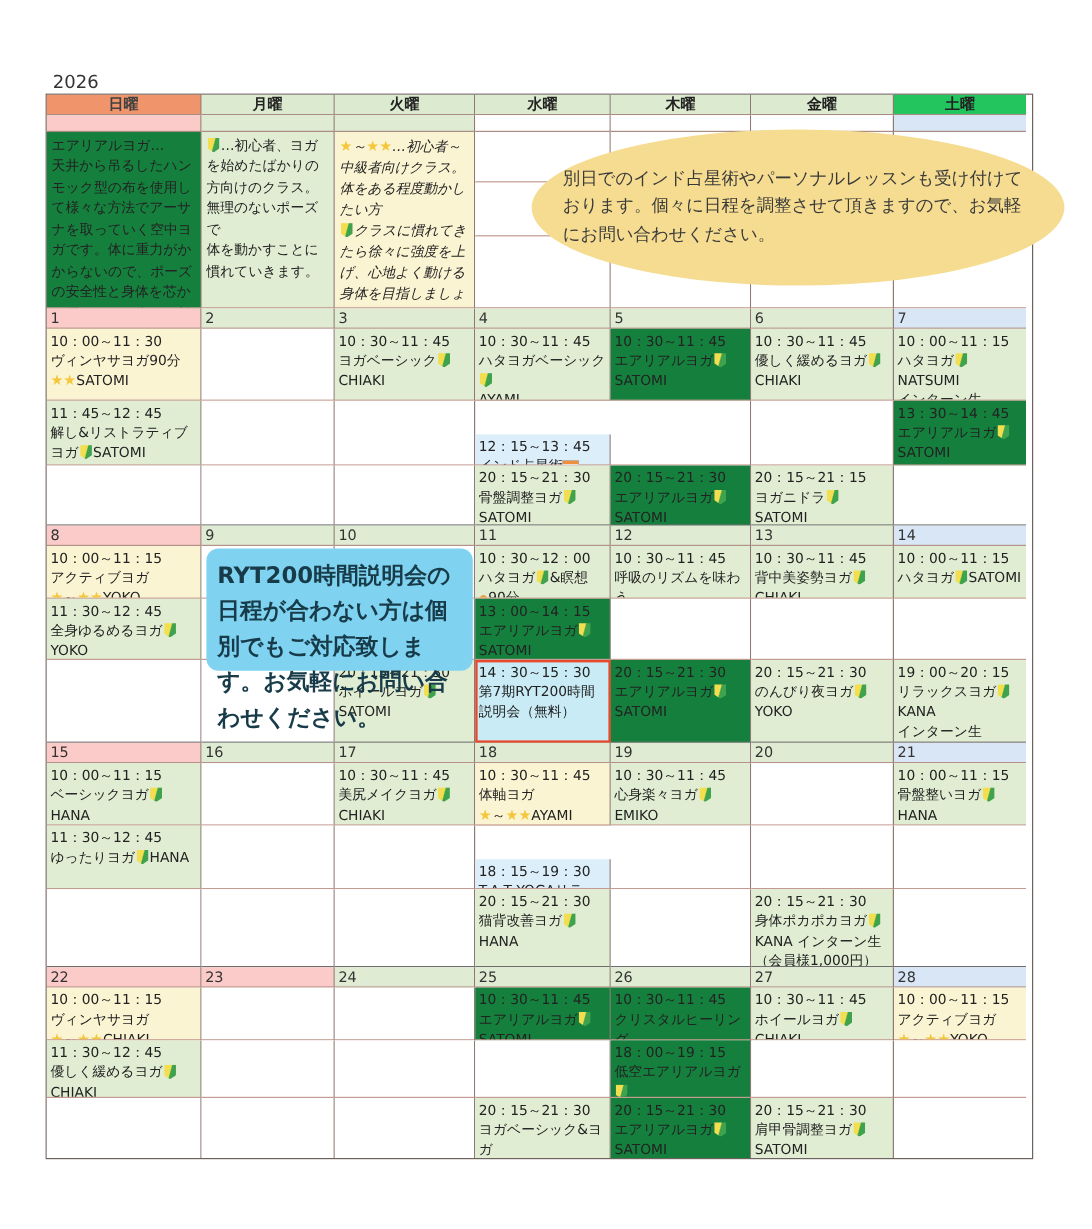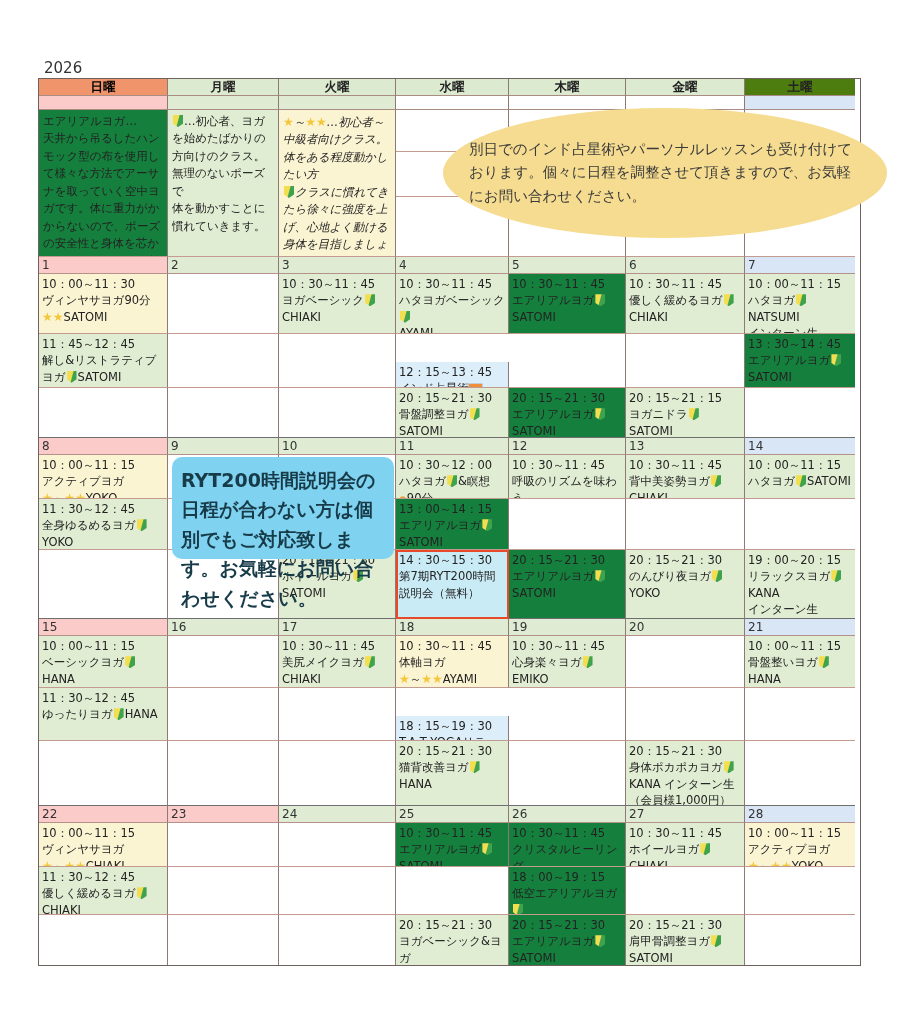--- a/index.html
+++ b/index.html
@@ -11,23 +11,23 @@
   .t-head{font-size:19px;font-weight:bold;color:#151515;margin-left:24px;letter-spacing:0.5px;}
   .t-year{position:absolute;left:44px;top:59px;font-size:15px;color:#333;}
   
   .cal{position:absolute;left:38px;top:78px;width:823px;border:1.5px solid #6e625e;box-sizing:border-box;}
   .cal-row{display:grid;grid-template-columns:129px 111px 117px 113px 117px 119px 110px;}
   .cell{border-right:1px solid #8d7a74;border-bottom:1px solid #c49b91;box-sizing:border-box;
         overflow:hidden;background:#fff;}
   .cell:last-child{border-right:none;}
   .hd{font-size:12.5px;font-weight:bold;text-align:center;line-height:16px;color:#222;
       border-bottom:1px solid #a98c84;}
-  .hd-sun{background:#F0946C;color:#000000;}
+  .hd-sun{background:#F0946C;color:#404040;}
   .hd-wd{background:#DCEBCF;text-align:center;}
-  .hd-sat{background:#4d7c0f;}
+  .hd-sat{background:#22c55e;}
   .strip{height:14px;border-bottom:1px solid #a98c84;}
   .num{font-size:12px;line-height:16px;color:#333;padding-left:3px;border-bottom:1px solid #b59289;}
   .bg-sun{background:#FACBC8;}
   .bg-wd{background:#DFECD3;}
   .bg-sat{background:#D9E6F6;}
   .bg-hol{background:#FACBC8;}
   .bg-none{background:#fff;}
   .ev{font-size:11.5px;line-height:1.42;padding:2px 2px 0 3px;color:#222;}
   .bg-green{background:#E1EDD3;}
   .bg-purple{background:#15803d;}

